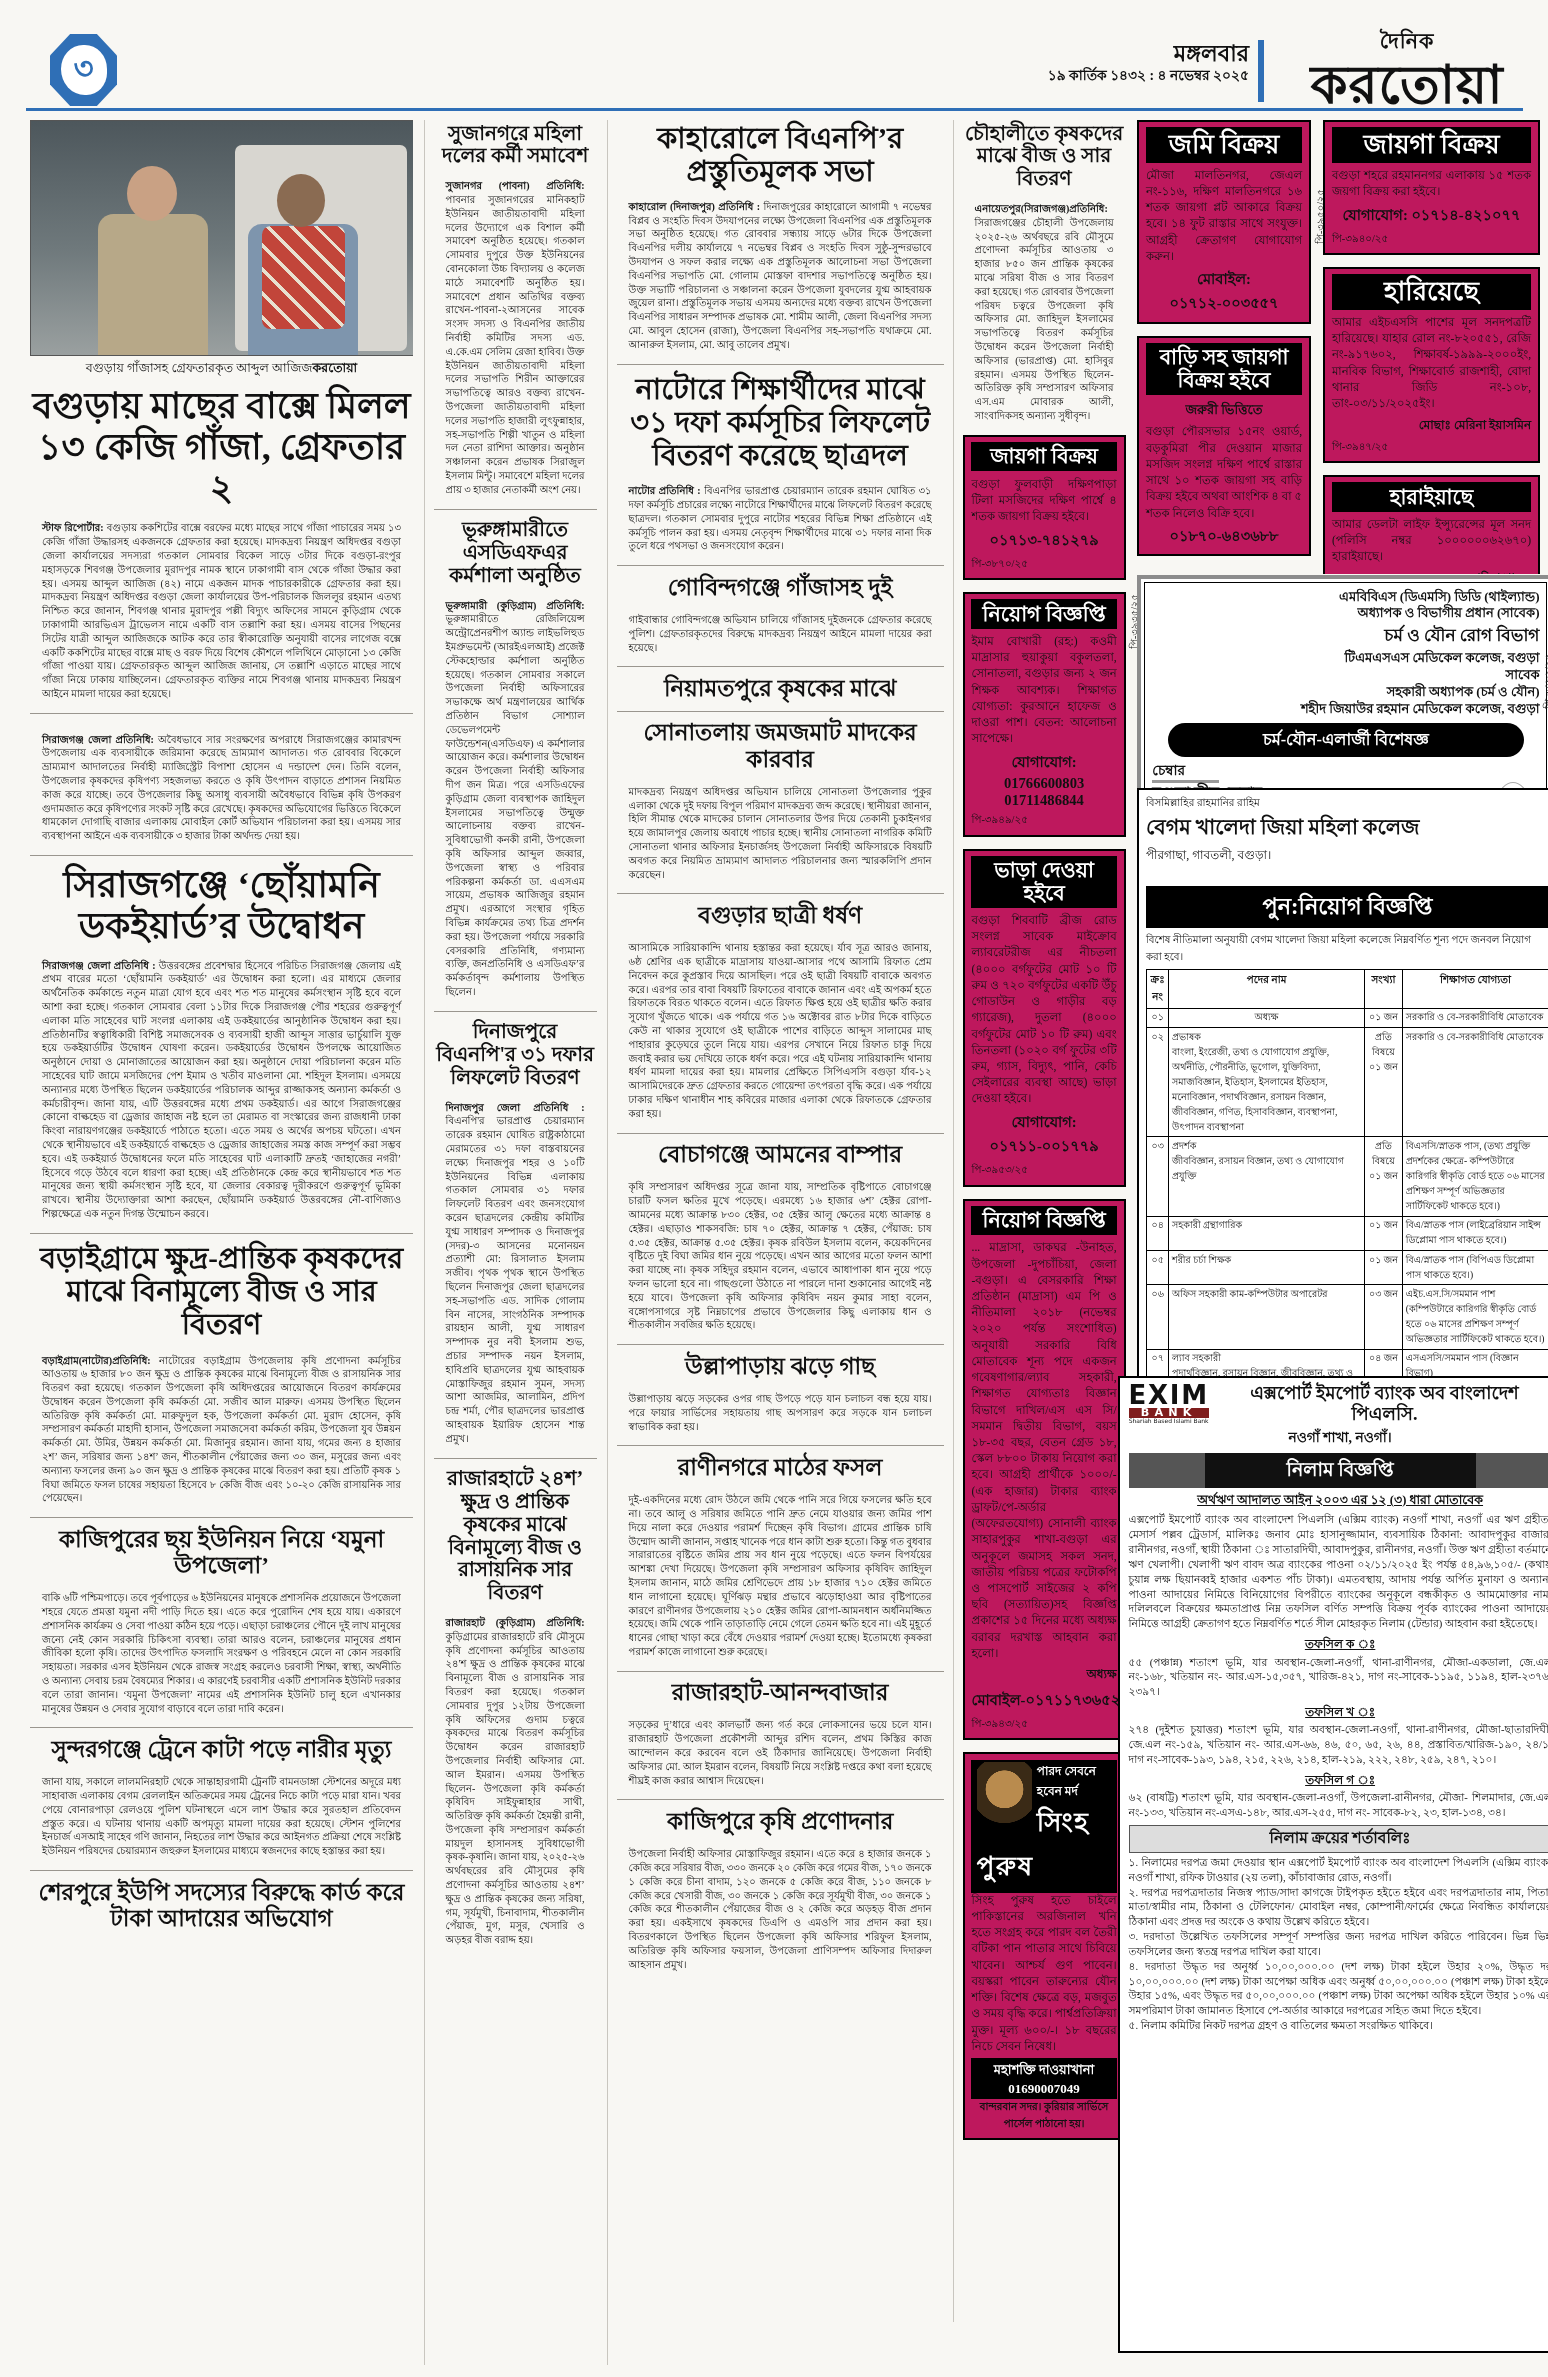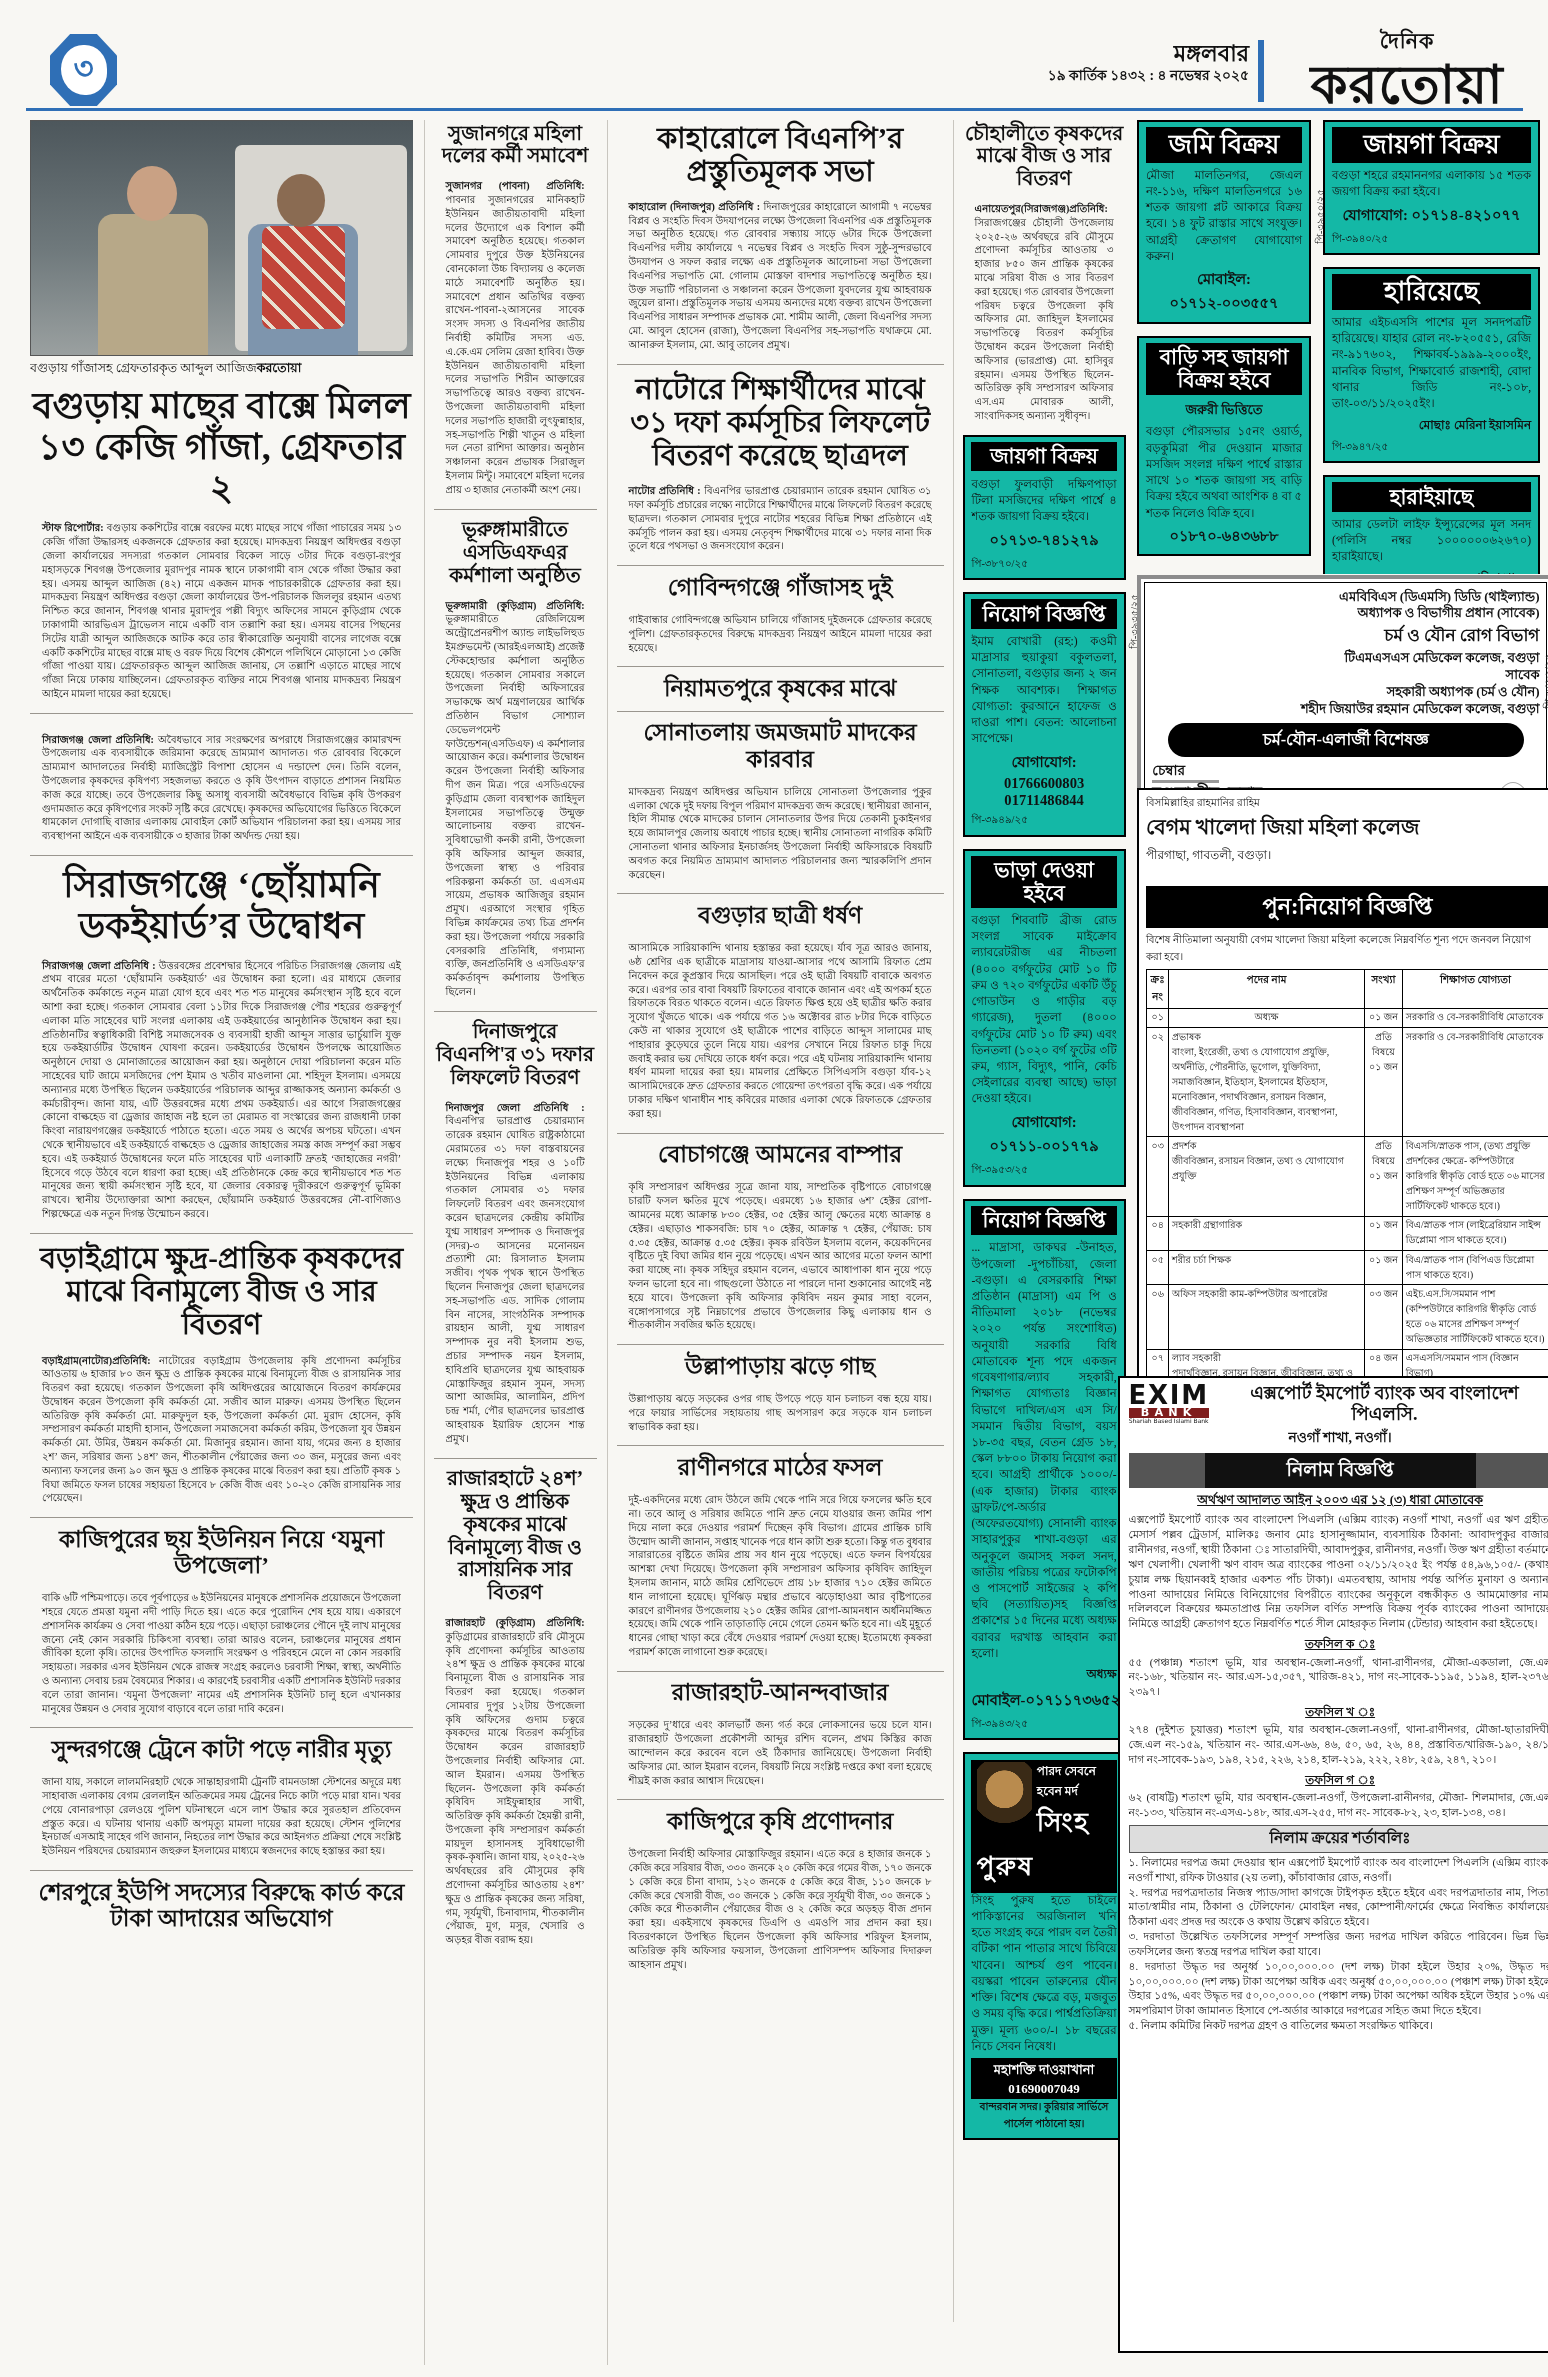--- a/index.html
+++ b/index.html
@@ -44,24 +44,24 @@
   
   .photo{position:relative;width:383px;height:234px;background:linear-gradient(#4d575c,#6f797c 55%,#9aa0a0);
          border:0.9px solid #555;overflow:hidden;}
   .van{position:absolute;right:6.9px;top:24px;width:172px;height:206px;background:#d8d6d0;border-radius:6.9px;}
   .p1-body{position:absolute;left:67px;top:93px;width:110px;height:146px;background:#b7a888;border-radius:15.5px 15.5px 0 0;}
   .p1-head{position:absolute;left:96px;top:45px;width:50px;height:55px;background:#c9a184;border-radius:50%;}
   .p2-body{position:absolute;left:217px;top:103px;width:110px;height:138px;background:#7e95ad;border-radius:13.8px 13.8px 0 0;}
   .p2-scarf{position:absolute;left:231px;top:105px;width:83px;height:103px;
             background:repeating-linear-gradient(45deg,#c2453a 0 6.9px,#e8e0d0 6.9px 10.3px,#c2453a 10.3px 17px);border-radius:8.6px;}
   .p2-head{position:absolute;left:246px;top:53px;width:48px;height:53px;background:#8a6b52;border-radius:50%;}
-  .cap-row{display:flex;justify-content:flex-start;font-size:12.5px;margin:3.4px 0 6.9px;}
+  .cap-row{display:flex;justify-content:center;font-size:12.5px;margin:3.4px 0 6.9px;}
   .cap-credit{font-weight:bold;}
   
-  .adbox{border:2.6px solid #000;background:#14b8a6;padding:5.2px 6.9px;margin-bottom:12px;}
+  .adbox{border:2.6px solid #000;background:#be185d;padding:5.2px 6.9px;margin-bottom:12px;}
   .ahead{display:block;background:#000;color:#fff;text-align:center;font-weight:bold;
          padding:3.4px 1.7px;margin-bottom:5.2px;line-height:1.1;}
   .ahead-lg{font-size:26px;}
   .ahead-md{font-size:20.6px;}
   .abody{font-size:11.6px;line-height:1.4;text-align:justify;}
   .aphone{font-weight:bold;text-align:center;font-size:14.6px;margin-top:3.4px;}
   .aref{font-size:10.3px;margin-top:3.4px;}
   .asig{text-align:right;font-weight:bold;font-size:12px;margin-top:3.4px;}
   .asub{text-align:center;font-weight:bold;font-size:13px;margin-bottom:3.4px;}
   .vref{position:absolute;font-size:10px;writing-mode:vertical-rl;transform:rotate(180deg);color:#222;}

